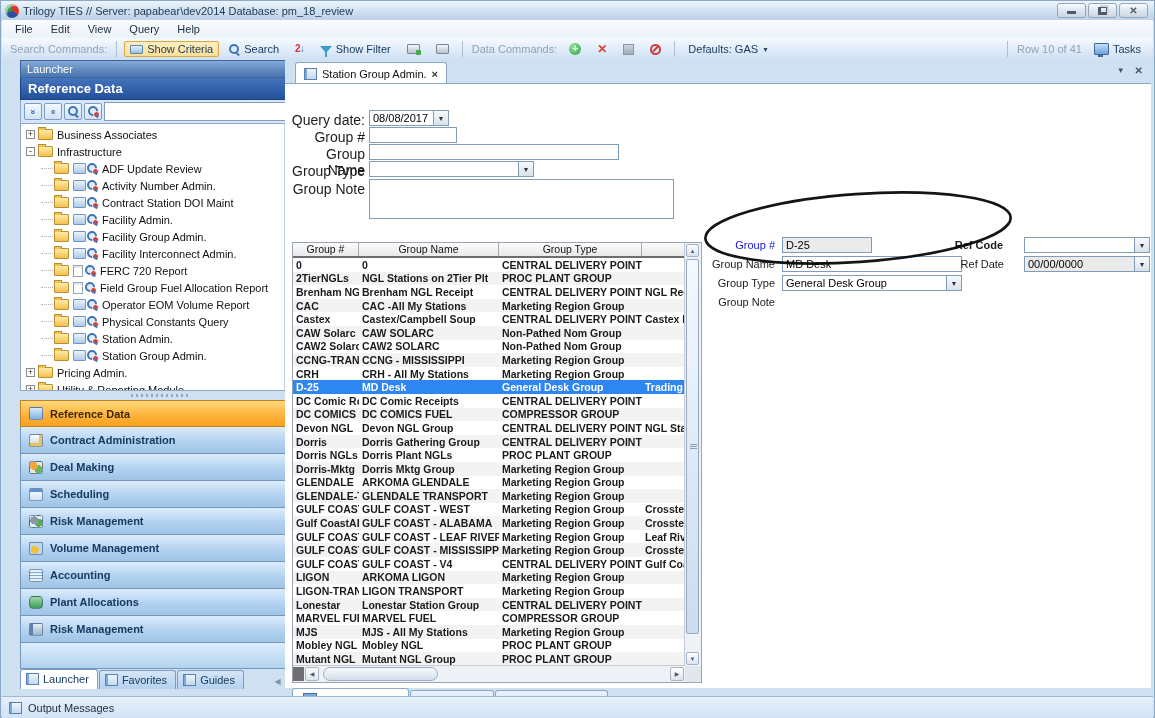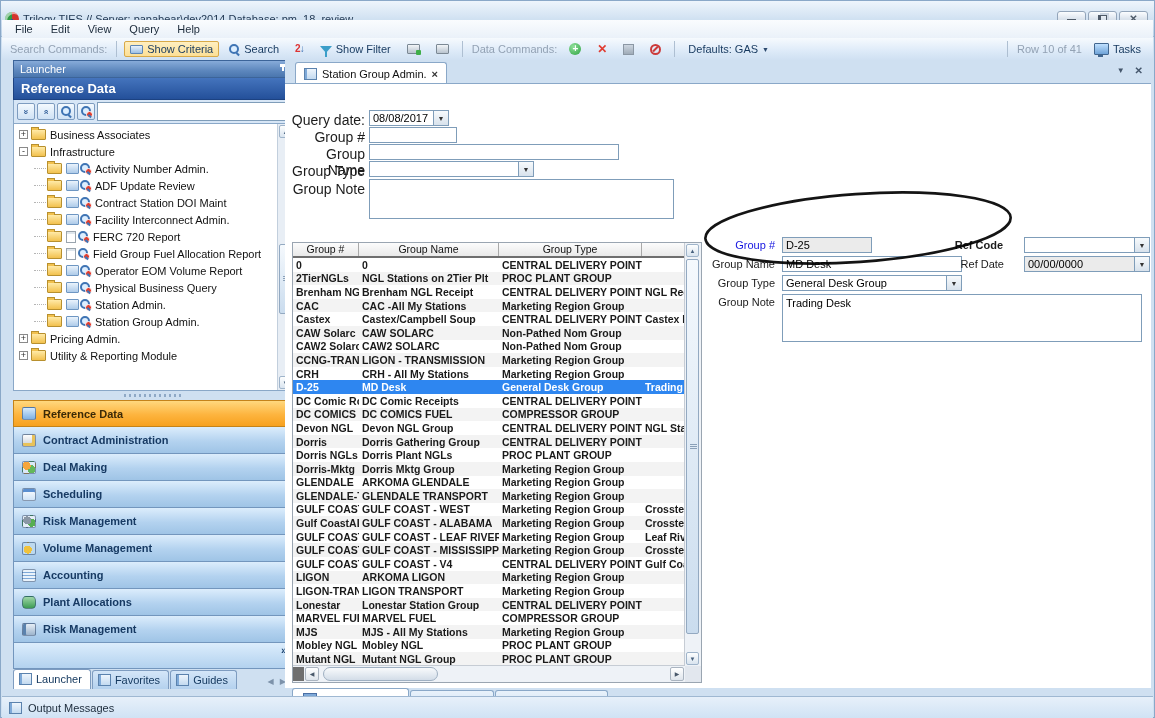--- a/index.html
+++ b/index.html
@@ -1,20 +1,20 @@
 <!DOCTYPE html>
 <html><head>
 <meta charset="utf-8">
 <style>
   html,body{margin:0;padding:0;}
   body{width:1155px;height:718px;position:relative;font-family:"Liberation Sans",sans-serif;background:#bfd5ea;overflow:hidden;-webkit-font-smoothing:antialiased;}
   .abs{position:absolute;}
   
   #win{position:absolute;inset:0;border:1px solid #8aa8c8;background:#cfe0f1;}
-  #titlebar{position:absolute;top:0;left:0;right:0;height:19px;background:linear-gradient(#eef5fc,#cfe0f1 55%,#bcd2e8);border-bottom:1px solid #9fb8d2;display:flex;align-items:center;padding:8px 4px;}
+  #titlebar{position:absolute;top:0;left:0;right:0;height:19px;background:linear-gradient(#eef5fc,#cfe0f1 55%,#bcd2e8);border-bottom:1px solid #9fb8d2;display:flex;align-items:center;padding:0 4px;}
   #titlebar .title{font-size:11px;color:#233a55;margin-left:4px;white-space:nowrap;}
   .winbtns{margin-left:auto;display:flex;gap:2px;padding-right:2px;}
   .wbtn{width:29px;height:15px;border:1px solid #93a5ba;border-radius:3px;background:linear-gradient(#fbfdff,#dde5ee 50%,#cdd7e3);display:flex;align-items:center;justify-content:center;box-sizing:border-box;}
   .g-min{width:9px;height:3px;background:#4e5a68;margin-top:4px;}
   .g-res{width:7px;height:6px;border:1px solid #4e5a68;box-shadow:2px -2px 0 -0px #4e5a68 inset, 2px -2px 0 0 #cdd7e3;position:relative;}
   .g-x{font-size:10px;font-weight:bold;color:#4e5a68;line-height:1;}
   
   #menubar{position:absolute;top:19px;left:1px;right:1px;height:18px;background:linear-gradient(#fafcfe,#eaf1f9);display:flex;align-items:center;padding-left:4px;border-bottom:1px solid #dbe6f2;}
   .menu-item{font-size:11px;color:#1b2a3a;padding:2px 9px;}
   
@@ -41,21 +41,21 @@
   .ic-plus{width:12px;height:12px;border-radius:50%;background:radial-gradient(circle at 35% 30%,#8fe09a,#2fa342);color:#fff;font-size:10px;line-height:11px;text-align:center;font-weight:bold;}
   .ic-del{color:#e03c31;font-weight:bold;font-size:12px;line-height:1;}
   .ic-disk{width:11px;height:11px;background:linear-gradient(#cdd6e0,#9fabb8);border:1px solid #8b97a4;box-sizing:border-box;}
   .ic-block{width:11px;height:11px;border:2px solid #cc3b3b;border-radius:50%;box-sizing:border-box;position:relative;}
   .ic-block::after{content:"";position:absolute;left:0px;top:2.5px;width:7px;height:2px;background:#cc3b3b;transform:rotate(-45deg);}
   .ic-monitor{width:13px;height:10px;border:1px solid #41668f;background:linear-gradient(#bfe0ff,#6fa3d8);border-radius:1px;position:relative;}
   .ic-monitor::after{content:"";position:absolute;left:3px;bottom:-3px;width:5px;height:2px;background:#41668f;}
   
   #workspace{position:absolute;top:59px;left:1px;right:1px;height:636px;background:#cfe0f1;}
   
-  #sidebar{position:absolute;left:11px;top:0;width:281px;height:636px;}
+  #sidebar{position:absolute;left:18px;top:0;width:281px;height:636px;}
   .sb-caption{position:absolute;left:0;top:0;right:0;height:18px;background:linear-gradient(#87abd9,#5d87bd 60%,#4a76ae);color:#fff;font-size:11px;display:flex;align-items:center;padding:0 6px;box-sizing:border-box;border:1px solid #3c6499;}
   .pin{margin-left:auto;width:8px;height:10px;position:relative;}
   .pin::before{content:"";position:absolute;left:3px;top:0;width:2px;height:7px;background:#fff;}
   .pin::after{content:"";position:absolute;left:1px;top:0;width:6px;height:3px;background:#fff;}
   .sb-header{position:absolute;left:0;top:18px;right:0;height:22px;background:linear-gradient(#4474bd,#24509a);color:#fff;font-size:13px;font-weight:bold;display:flex;align-items:center;padding:0 7px;box-sizing:border-box;border:1px solid #1c4282;border-top:none;}
   .sb-search{position:absolute;left:0;top:40px;right:0;height:23px;background:#d7e6f6;display:flex;align-items:center;gap:2px;padding:0 3px;box-sizing:border-box;border-left:1px solid #8aa8c8;border-right:1px solid #8aa8c8;}
   .sq-btn{width:18px;height:17px;border:1px solid #7e9cc0;border-radius:2px;background:linear-gradient(#f4f9fe,#cfe2f5);display:flex;align-items:center;justify-content:center;box-sizing:border-box;font-size:9px;color:#2d5b97;font-weight:bold;}
   .chev-dd{transform:rotate(90deg);display:inline-block;}
   .chev-uu{transform:rotate(-90deg);display:inline-block;}
   .sb-search input{flex:1;height:17px;border:1px solid #7f9db9;font-size:11px;padding:0 3px;min-width:0;}
@@ -271,53 +271,75 @@
   </div>
             <div class="tree-item lvl1">
 
     <span class="conn"></span>
     <span class="ic-folder"></span>
     <span class="ic-form"></span>
 
     <span class="ic-mag tree-mag">
                 <span class="mag-dot"></span>
               </span>
+    <span class="lbl">ADF Update Review</span>
+  </div>
+            <div class="tree-item lvl1">
+
+    <span class="conn"></span>
+    <span class="ic-folder"></span>
+    <span class="ic-form"></span>
+
+    <span class="ic-mag tree-mag">
+                <span class="mag-dot"></span>
+              </span>
     <span class="lbl">Activity Number Admin.</span>
   </div>
             <div class="tree-item lvl1">
 
     <span class="conn"></span>
     <span class="ic-folder"></span>
     <span class="ic-form"></span>
 
     <span class="ic-mag tree-mag">
                 <span class="mag-dot"></span>
               </span>
-    <span class="lbl">ADF Update Review</span>
-  </div>
-            <div class="tree-item lvl1">
-
-    <span class="conn"></span>
-    <span class="ic-folder"></span>
-    <span class="ic-form"></span>
-
-    <span class="ic-mag tree-mag">
-                <span class="mag-dot"></span>
-              </span>
     <span class="lbl">Contract Station DOI Maint</span>
   </div>
             <div class="tree-item lvl1">
 
     <span class="conn"></span>
     <span class="ic-folder"></span>
     <span class="ic-form"></span>
 
     <span class="ic-mag tree-mag">
                 <span class="mag-dot"></span>
               </span>
+    <span class="lbl">Facility Admin.</span>
+  </div>
+            <div class="tree-item lvl1">
+
+    <span class="conn"></span>
+    <span class="ic-folder"></span>
+    <span class="ic-form"></span>
+
+    <span class="ic-mag tree-mag">
+                <span class="mag-dot"></span>
+              </span>
+    <span class="lbl">Facility Group Admin.</span>
+  </div>
+            <div class="tree-item lvl1">
+
+    <span class="conn"></span>
+    <span class="ic-folder"></span>
+    <span class="ic-form"></span>
+
+    <span class="ic-mag tree-mag">
+                <span class="mag-dot"></span>
+              </span>
     <span class="lbl">Facility Interconnect Admin.</span>
   </div>
             <div class="tree-item lvl1">
 
     <span class="conn"></span>
     <span class="ic-folder"></span>
 
     <span class="ic-doc"></span>
     <span class="ic-mag tree-mag">
                 <span class="mag-dot"></span>
@@ -348,21 +370,21 @@
   </div>
             <div class="tree-item lvl1">
 
     <span class="conn"></span>
     <span class="ic-folder"></span>
     <span class="ic-form"></span>
 
     <span class="ic-mag tree-mag">
                 <span class="mag-dot"></span>
               </span>
-    <span class="lbl">Physical Business Query</span>
+    <span class="lbl">Physical Constants Query</span>
   </div>
             <div class="tree-item lvl1">
 
     <span class="conn"></span>
     <span class="ic-folder"></span>
     <span class="ic-form"></span>
 
     <span class="ic-mag tree-mag">
                 <span class="mag-dot"></span>
               </span>
@@ -540,21 +562,21 @@
     <span class="gc c3"></span>
   </div>
               <div class="grid-row">
     <span class="gc c0">CAW2 Solarc</span>
     <span class="gc c1">CAW2 SOLARC</span>
     <span class="gc c2">Non-Pathed Nom Group</span>
     <span class="gc c3"></span>
   </div>
               <div class="grid-row">
     <span class="gc c0">CCNG-TRANSI</span>
-    <span class="gc c1">LIGON - TRANSMISSION</span>
+    <span class="gc c1">CCNG - MISSISSIPPI</span>
     <span class="gc c2">Marketing Region Group</span>
     <span class="gc c3"></span>
   </div>
               <div class="grid-row">
     <span class="gc c0">CRH</span>
     <span class="gc c1">CRH - All My Stations</span>
     <span class="gc c2">Marketing Region Group</span>
     <span class="gc c3"></span>
   </div>
               <div class="grid-row sel">
@@ -714,21 +736,20 @@
           <span class="combo" style="left:312px;top:27px;width:126px;">
             <input class="fld ro" value="00/00/0000" style="">
             <span class="dbtn">▼</span>
           </span>
           <span class="dlabel" style="left:0px;width:63px;top:48px;">Group Type</span>
           <span class="combo" style="left:70px;top:46px;width:180px;">
             <input class="fld" value="General Desk Group" style="">
             <span class="dbtn">▼</span>
           </span>
           <span class="dlabel" style="left:0px;width:63px;top:67px;">Group Note</span>
-          <textarea class="fld abs" style="left: 70px; top: 65px; width: 360px; height: 48px;">Trading Desk</textarea>
         </div>
 
         <div class="result-tabs" id="rtabs">
             <span class="rtab active">
     <span class="rtab-ic"></span>
     <span class="lbl">Group Results</span>
   </span>
             <span class="rtab">
 
     <span class="lbl">Stations (10)</span>

